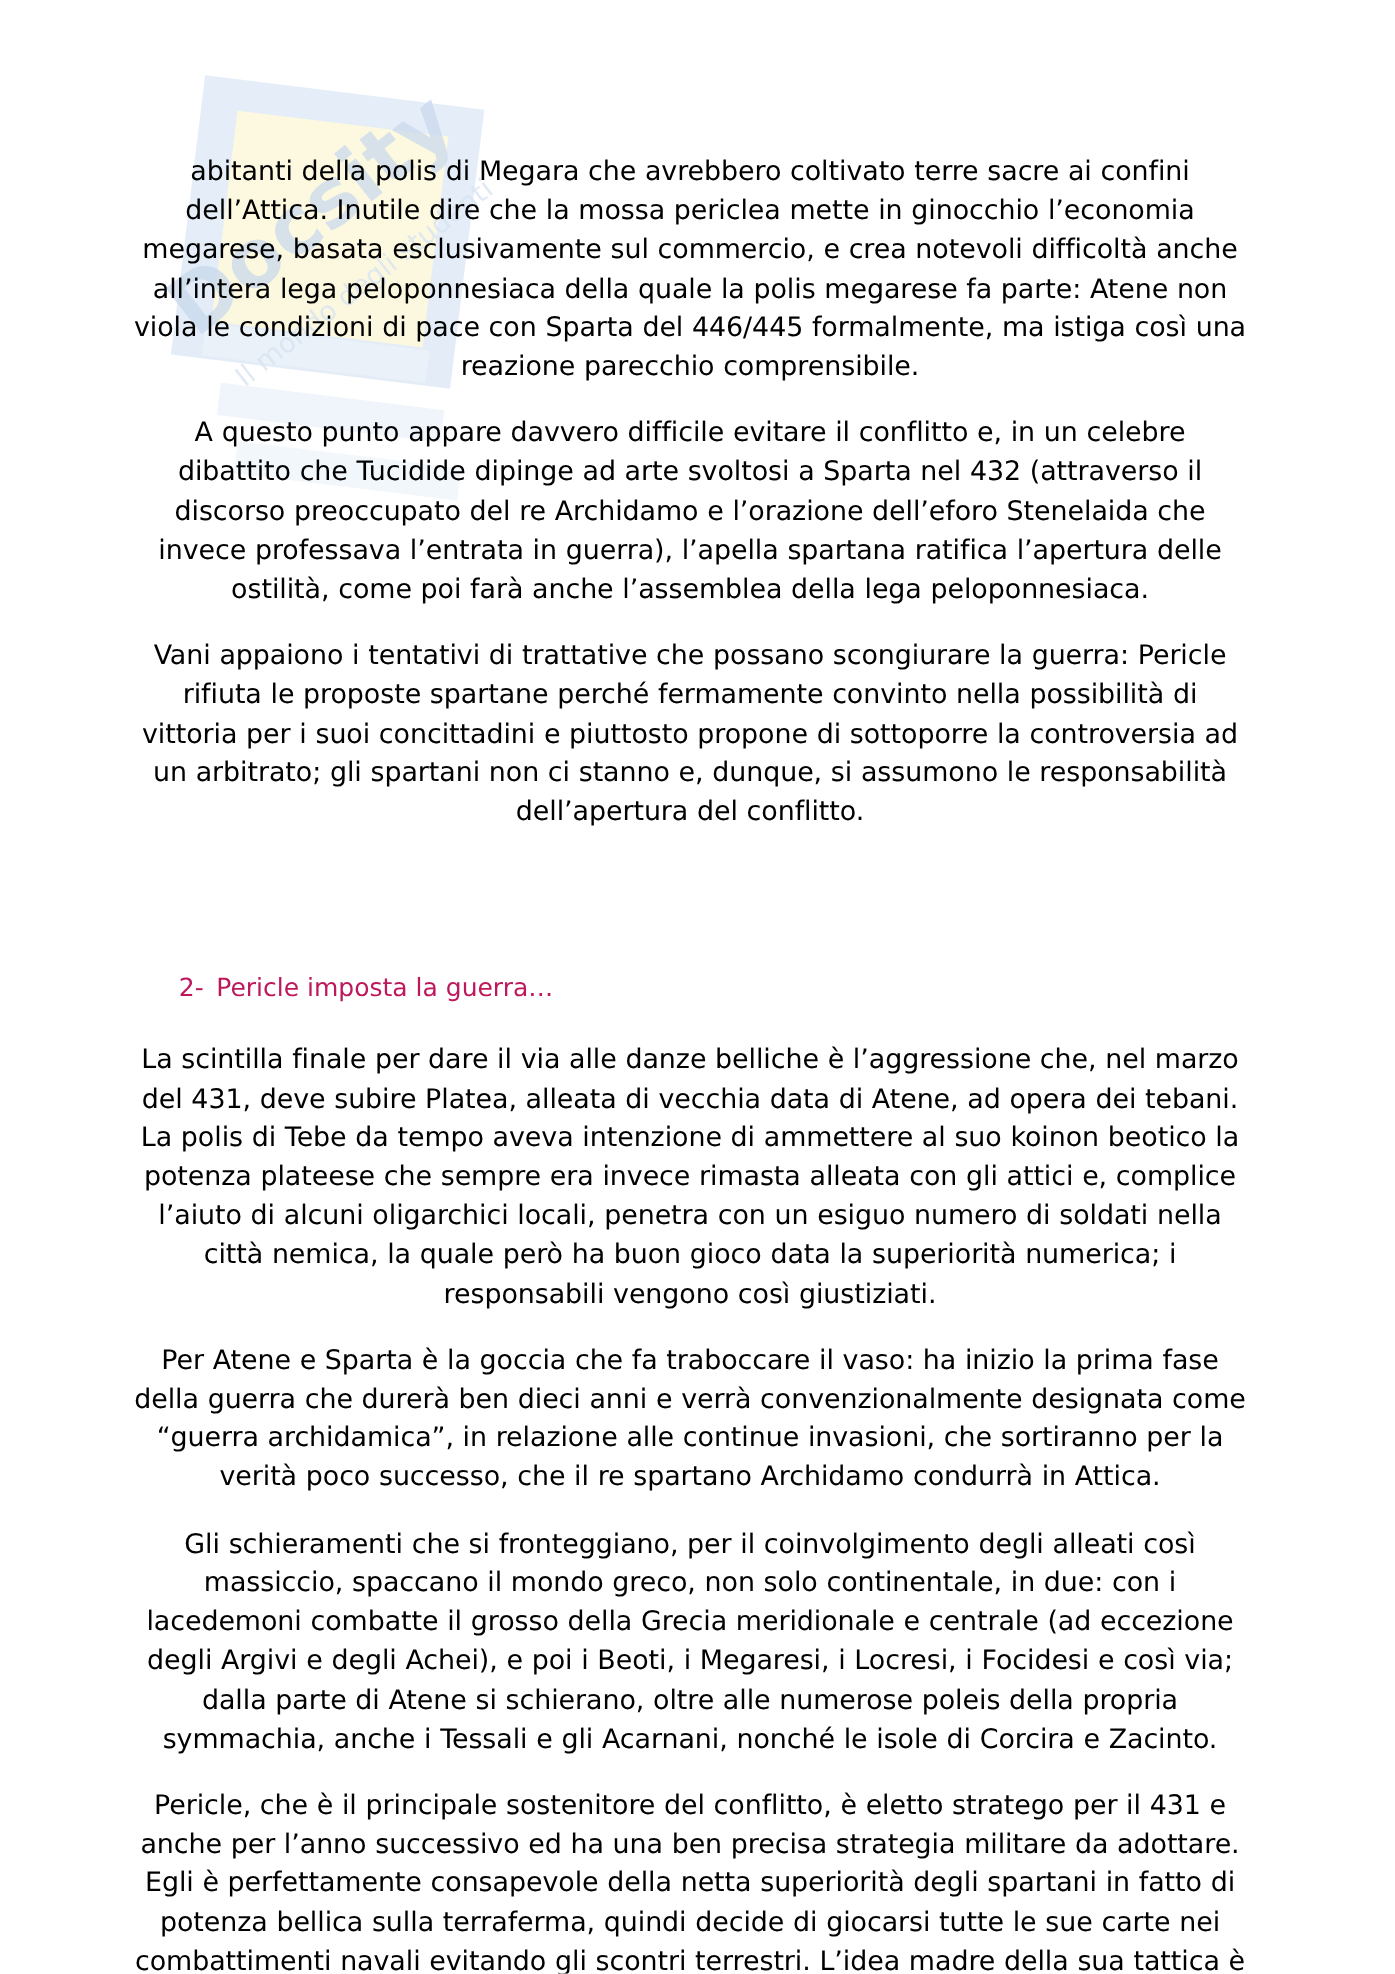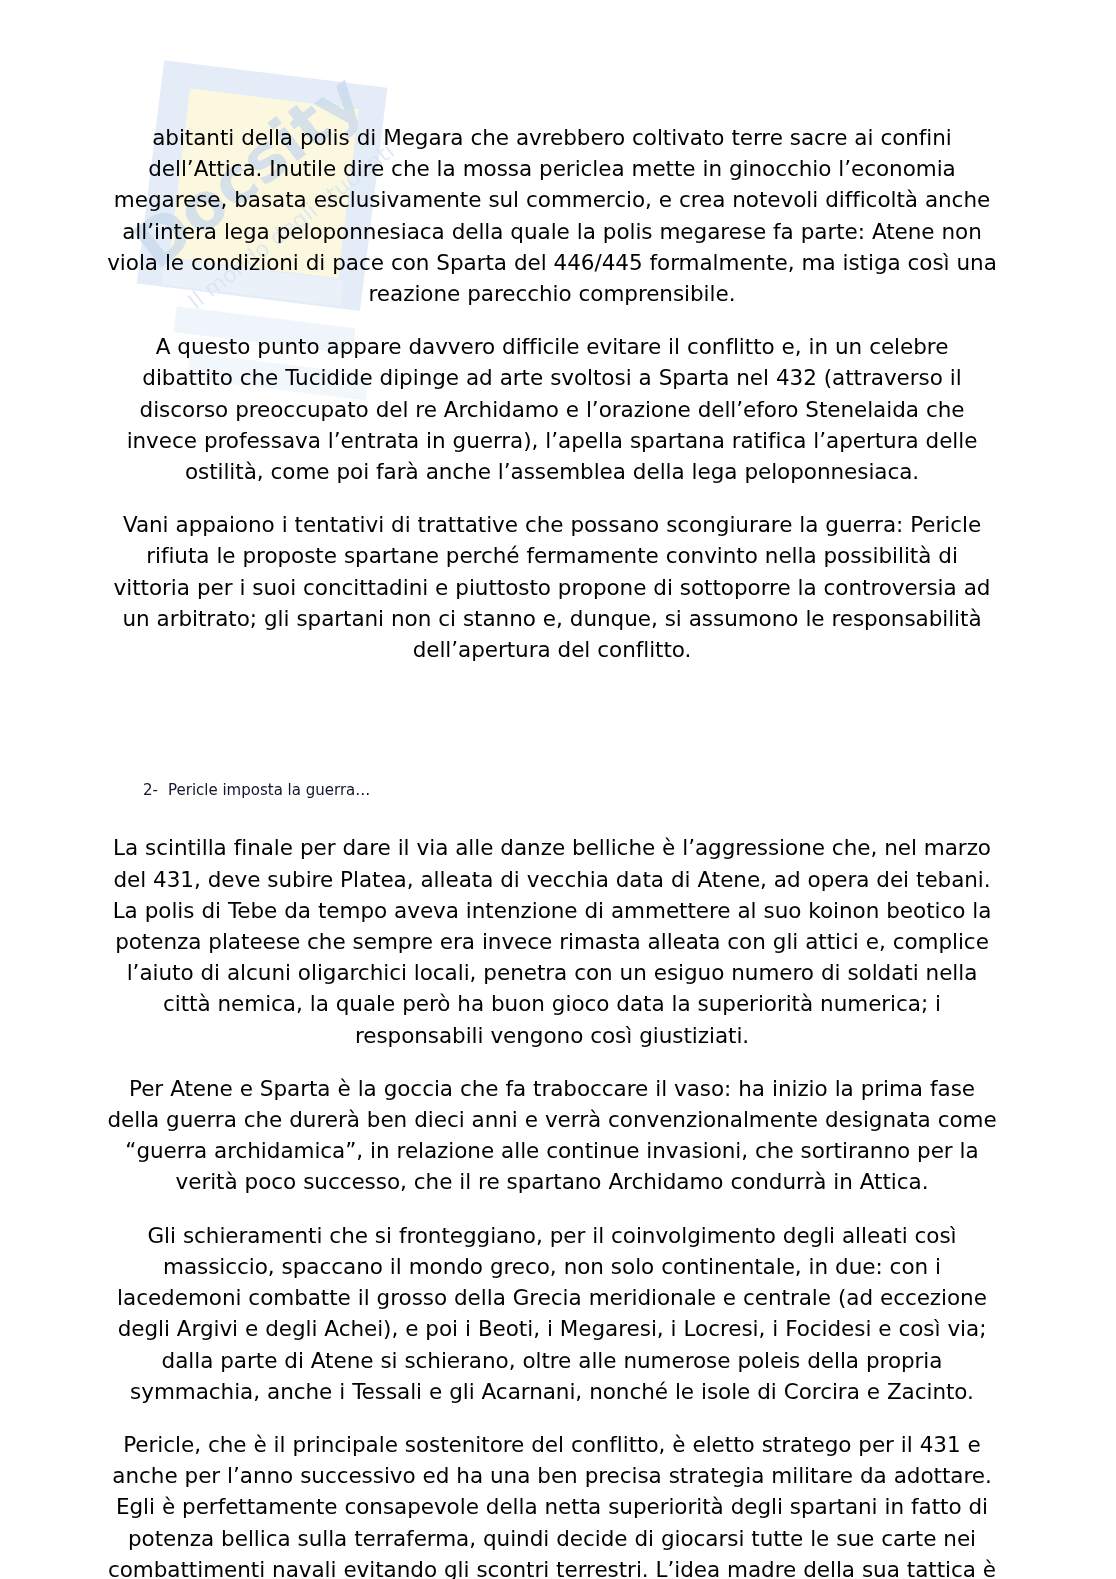--- a/index.html
+++ b/index.html
@@ -48,24 +48,24 @@
     text-align: center;
     letter-spacing: -0.05px;
     word-spacing: 0.2px;
   }
 
   .gap-before-heading { height: 88px; }
 
   h2.heading {
     margin: 0 0 26px 0;
     padding-left: 36px;
-    font-size: 15px;
+    font-size: 20px;
     line-height: 31.2px;
     font-weight: 400;
-    color: #0f172a;
+    color: #be185d;
   }
   h2.heading .num { margin-right: 10px; }
 </style>
 </head>
 <body>
 
 <div class="page">
 
   <div class="watermark">
     <svg class="wm-svg" viewBox="0 0 420 430" xmlns="http://www.w3.org/2000/svg">

